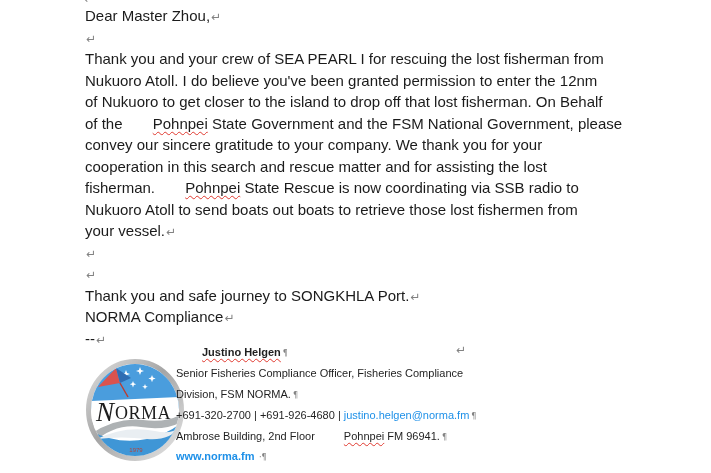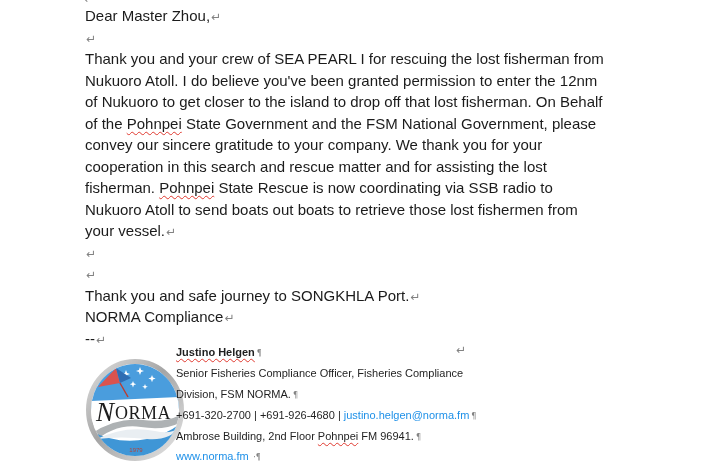--- a/index.html
+++ b/index.html
@@ -15,25 +15,25 @@
   .body-line{height:21.5px;white-space:pre;}
   .sig-lines{
     position:absolute;left:176px;top:342px;
     font-size:11px;line-height:20.9px;white-space:pre;color:#1f1f1f;
   }
   .sig-line{height:20.9px;white-space:pre;}
   .b{font-weight:bold;}
   .sq{
     text-decoration-line:underline;text-decoration-style:wavy;
     text-decoration-color:#e0392f;text-decoration-thickness:1px;
-    text-underline-offset:2px;text-decoration-skip-ink:none;
+    text-underline-offset:2px;text-decoration-skip-ink:none;margin-left:26px;
   }
   .b.sq{font-weight:bold;}
   .link{color:#1e90e8;}
-  .linkb{color:#1e90e8;font-weight:normal;text-align:right;}
+  .linkb{color:#1e90e8;font-weight:bold;text-align:right;}
   .mark{color:#828282;}
   .mark.lb{font-size:12px;padding-left:1px;font-family:"DejaVu Sans",sans-serif;}
   .mark.sm{font-size:8px;padding-left:2px;font-family:"DejaVu Sans",sans-serif;}
   .top-partial-mark{position:absolute;left:84px;top:-8px;font-size:12px;}
   .sig-return{position:absolute;left:456px;top:343px;font-size:12px;}
   .logo-wrap{position:absolute;left:85px;top:357px;width:100px;height:106px;}
 </style>
 </head>
 <body>
 

